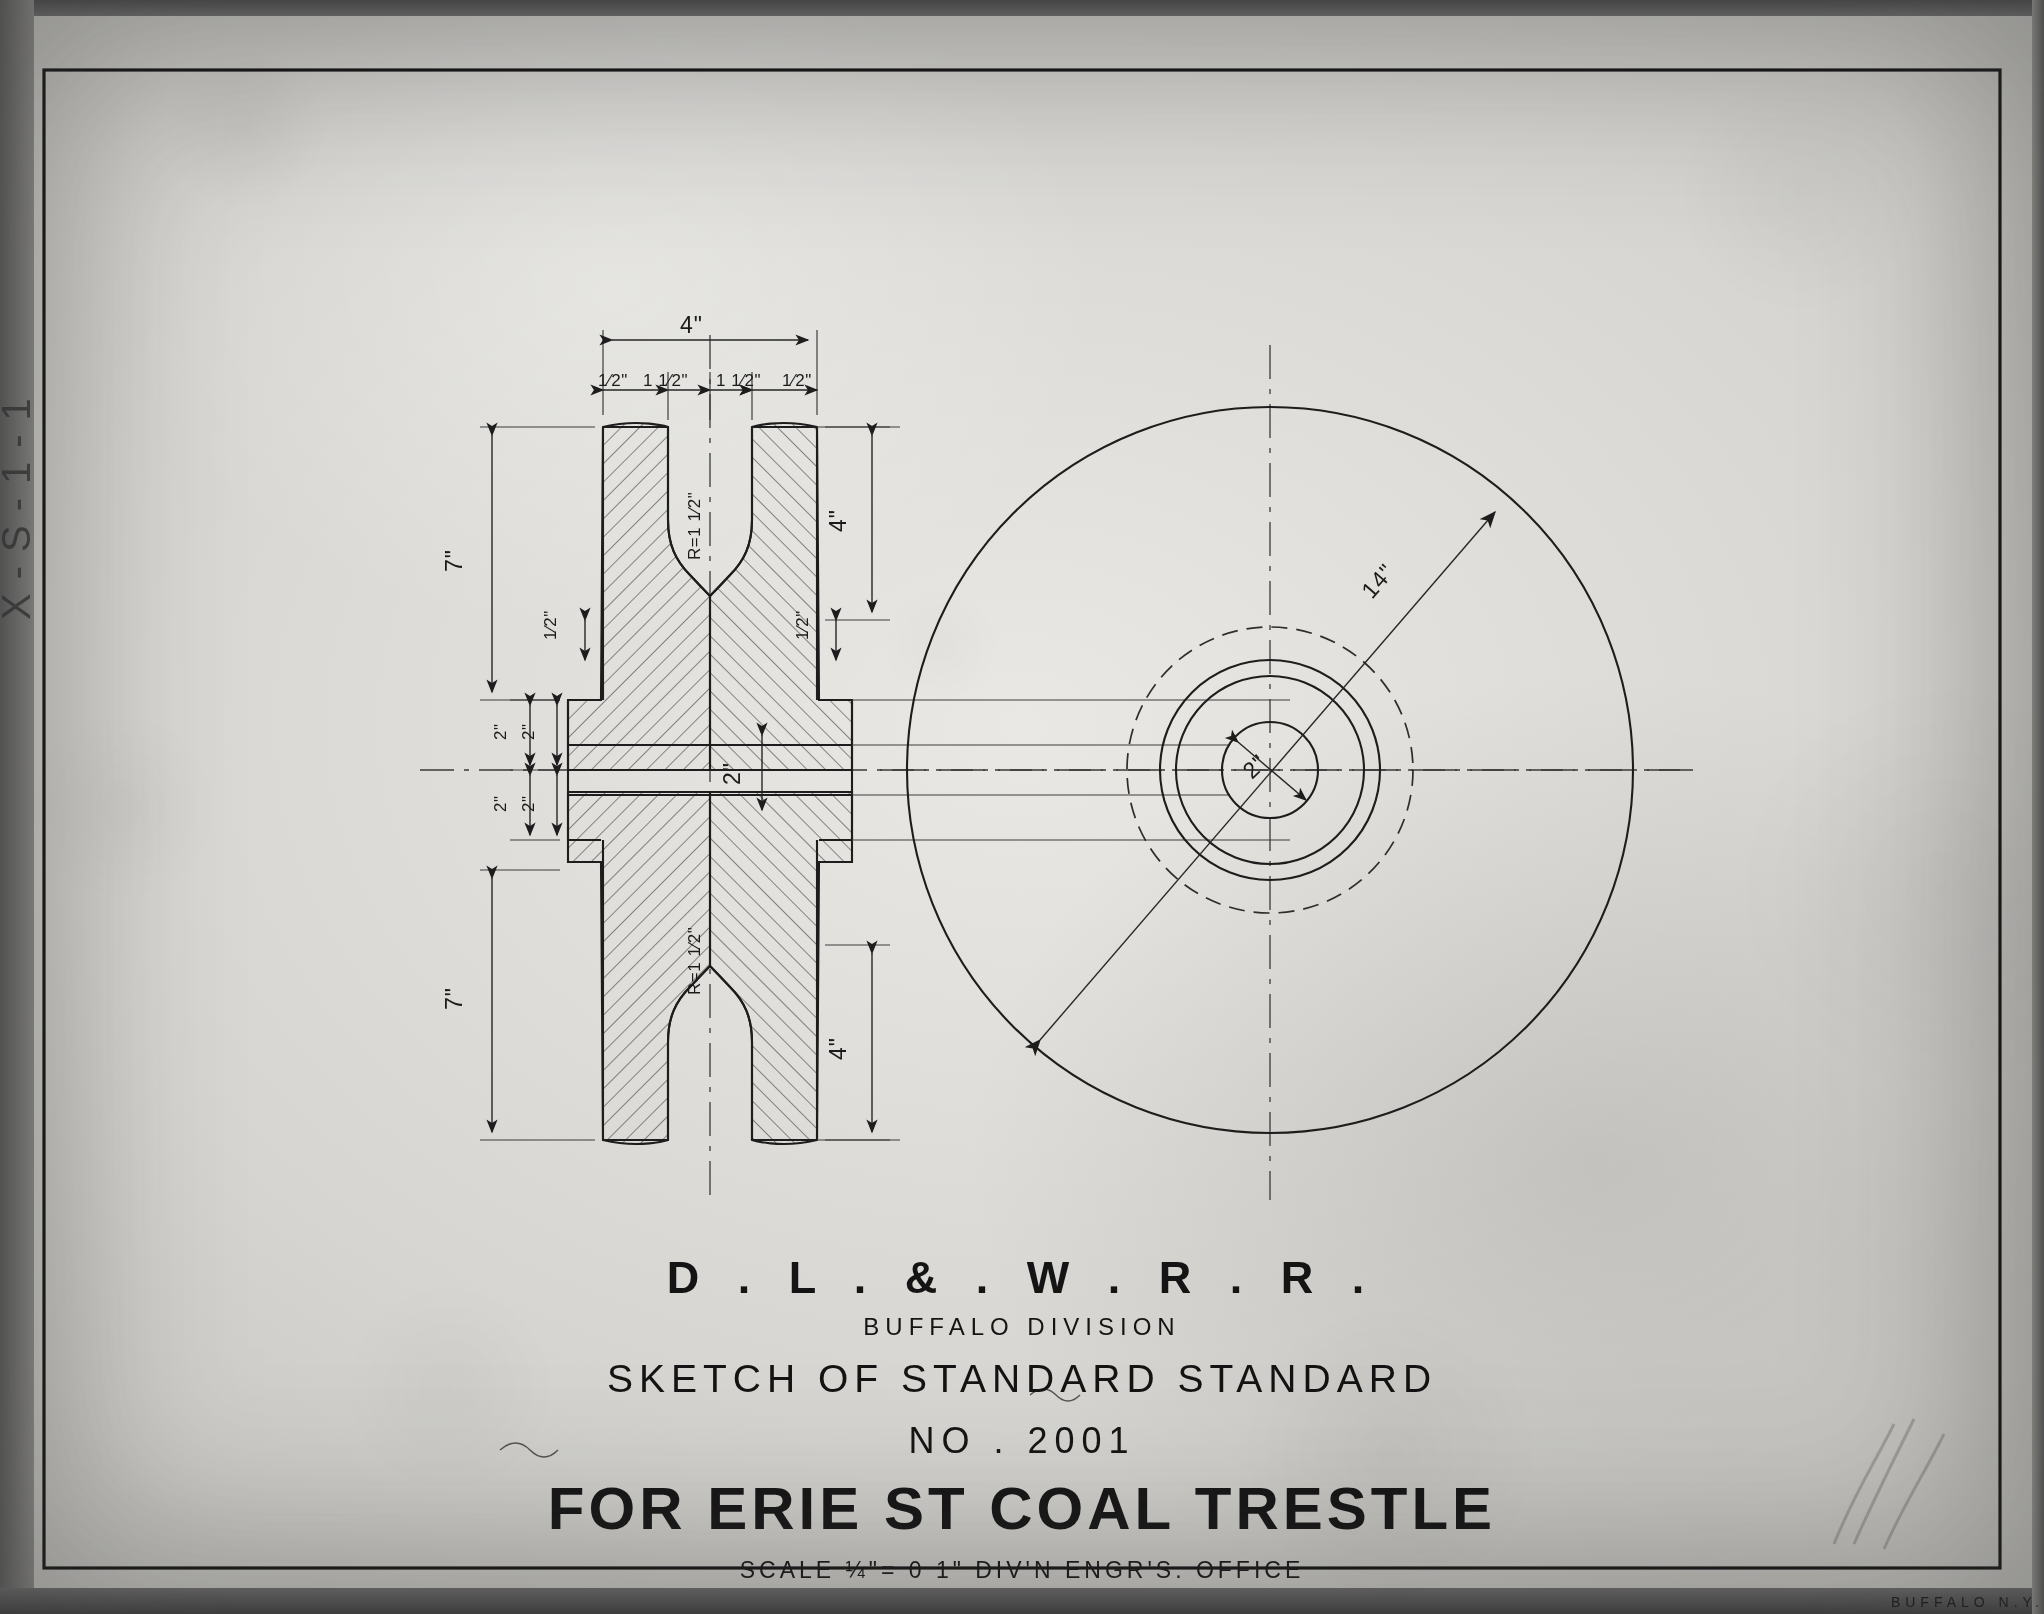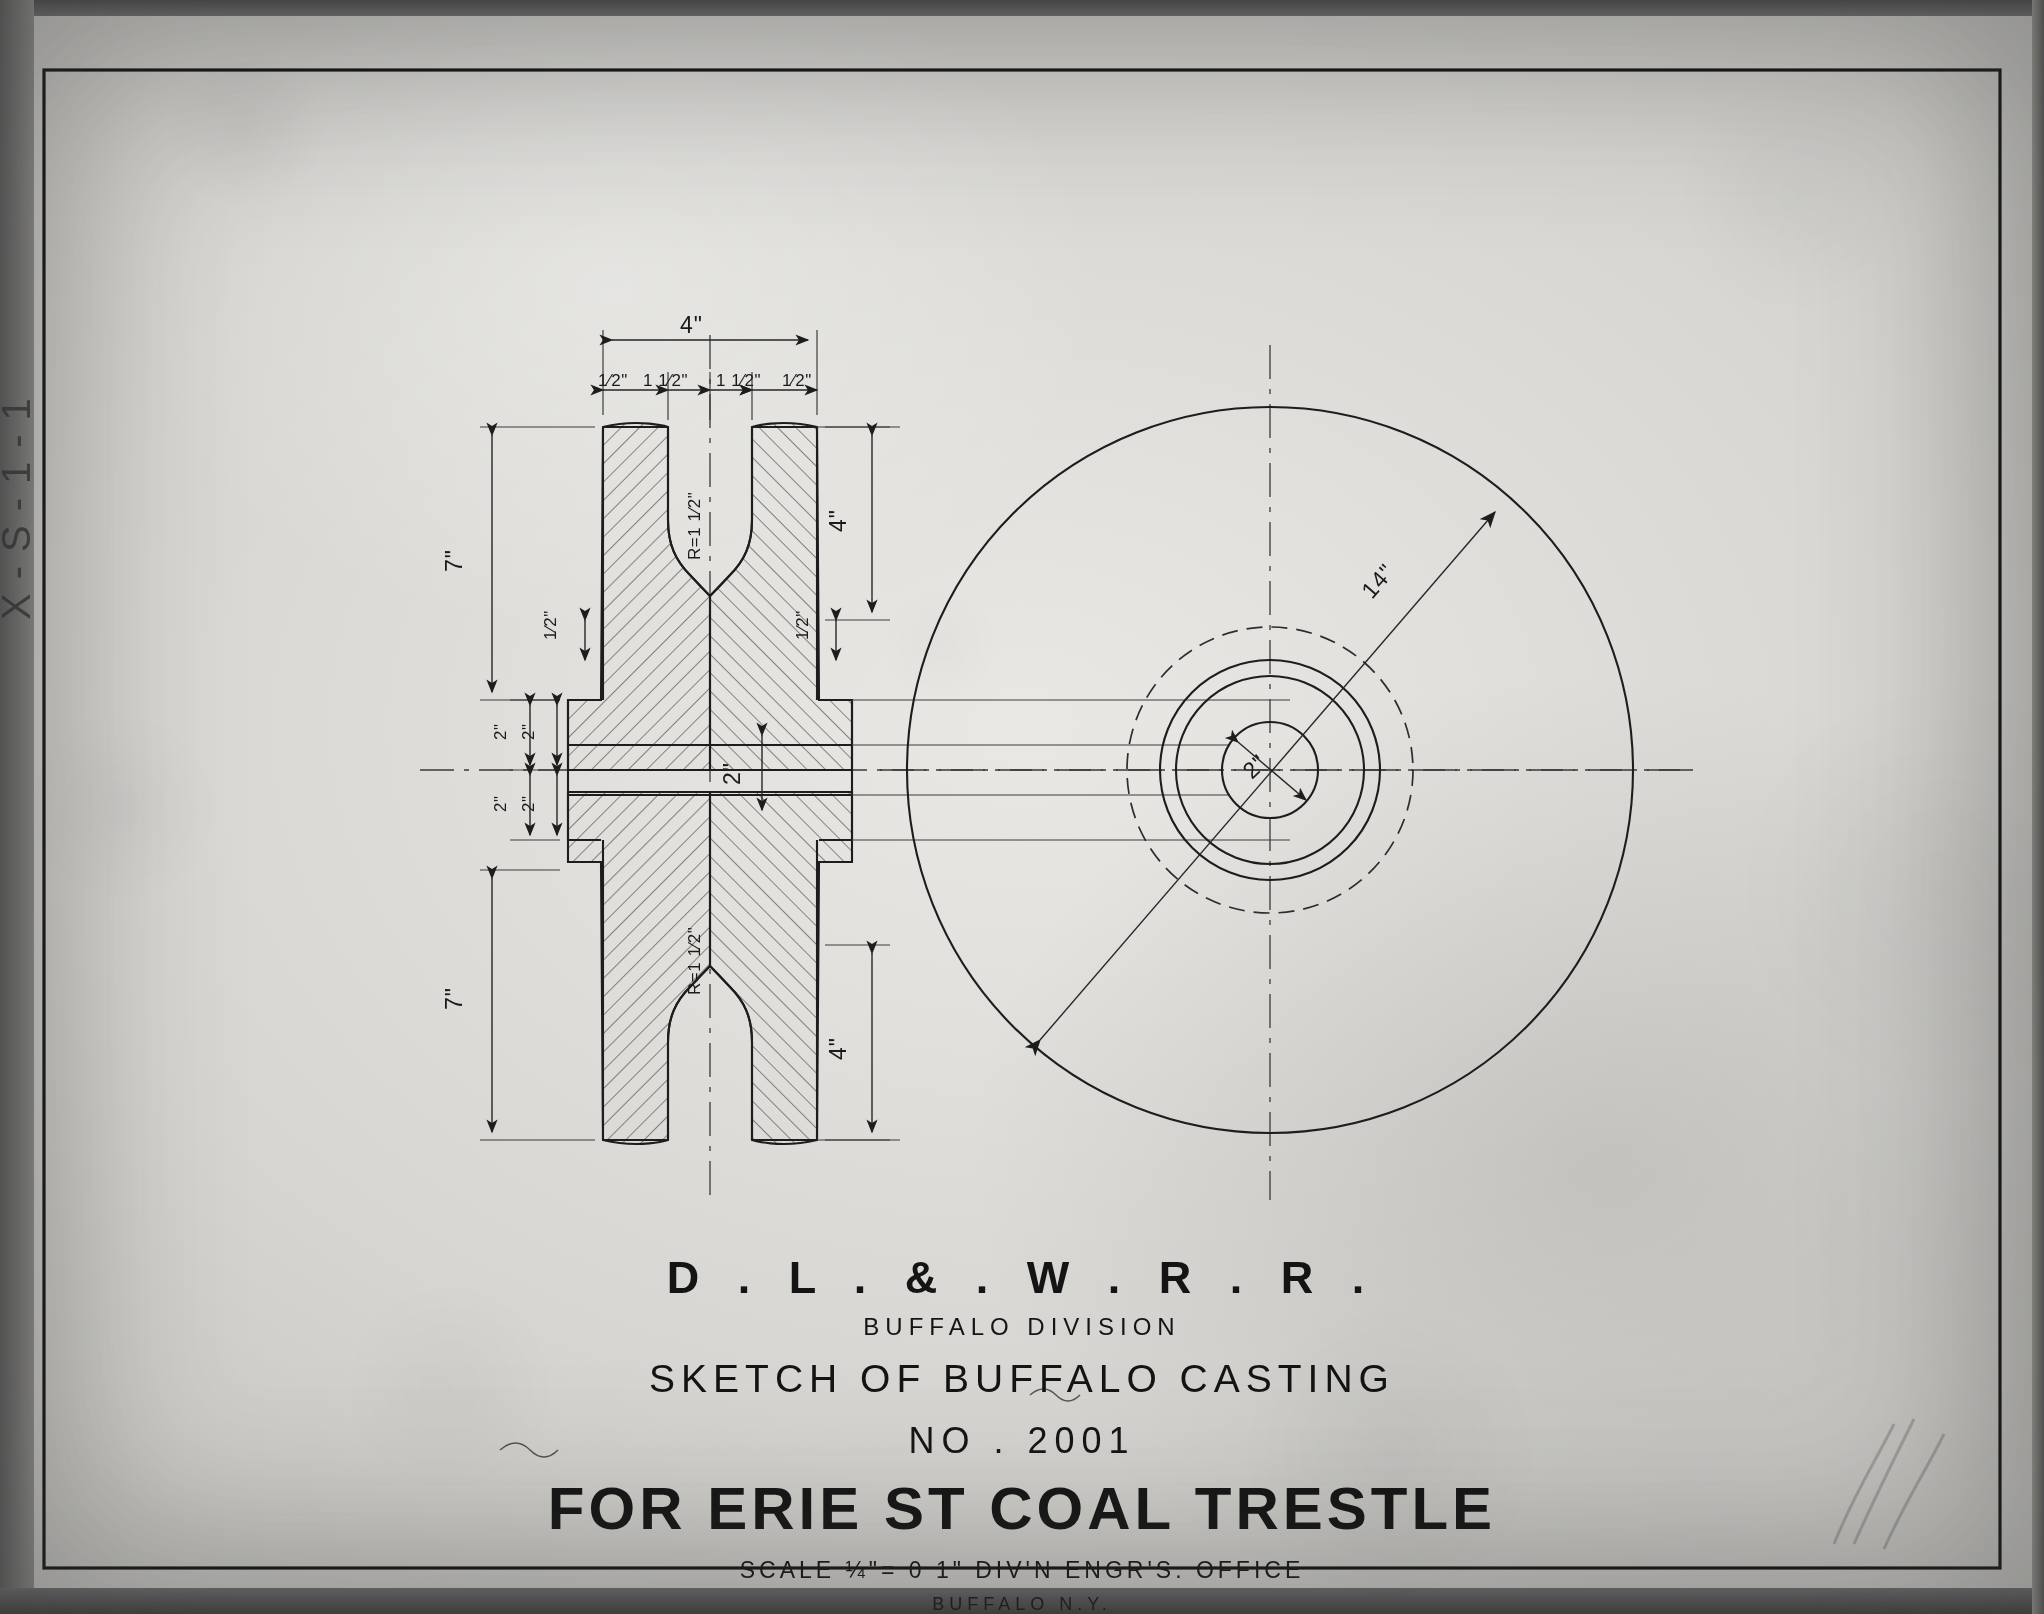--- a/index.html
+++ b/index.html
@@ -56,21 +56,21 @@
     position:absolute;left:0;top:1252px;width:2044px;text-align:center;
     color:#141414;pointer-events:none;
   }
   #title-block div{font-family:"Liberation Sans",sans-serif;}
   .t1{font-size:45px;letter-spacing:13px;font-weight:700;}
   .t2{font-size:24px;letter-spacing:6px;margin-top:9px;}
   .t3{font-size:39px;letter-spacing:6px;margin-top:16px;}
   .t4{font-size:36px;letter-spacing:7px;margin-top:19px;}
   .t5{font-size:60px;letter-spacing:4px;margin-top:12px;font-weight:600;}
   .t6{font-size:23px;letter-spacing:4px;margin-top:14px;}
-  .t7{font-size:18px;letter-spacing:5px;margin-top:10px;}
+  .t7{font-size:14px;letter-spacing:5px;margin-top:10px;text-align:right;}
   .t8{font-size:22px;letter-spacing:3px;margin-top:8px;}
 
   
   #margin-mark{
     position:absolute;left:-6px;top:620px;width:120px;
     transform:rotate(-90deg);transform-origin:left top;
     font-size:40px;color:#2a2a2a;letter-spacing:14px;white-space:nowrap;opacity:.75;
   }
   
   #scribble{
@@ -283,21 +283,21 @@
       </g>
     </g>
 
     <path class="ln-thin" d="M1030,1395 q14,-12 26,0 q12,12 24,0" opacity=".75"></path>
     <path class="ln-thin" d="M500,1450 q16,-14 30,0 q14,14 28,0" opacity=".75"></path>
   </svg>
 
   <div id="title-block">
     <div class="t1">D . L . &amp; . W . R . R .</div>
     <div class="t2">BUFFALO DIVISION</div>
-    <div class="t3">SKETCH OF BUFFALO CASTING</div>
+    <div class="t3">SKETCH OF STANDARD STANDARD</div>
     <div class="t4">NO . 2001</div>
     <div class="t5">FOR ERIE ST COAL TRESTLE</div>
     <div class="t6">SCALE  ¼"= 0 1"     DIV'N  ENGR'S.  OFFICE</div>
     <div class="t7">BUFFALO N.Y.</div>
     <div class="t8">9| 28| 12 .</div>
   </div>
 
   <div id="margin-mark">X-S-1-1</div>
 
   <svg id="scribble" viewBox="0 0 170 150">

